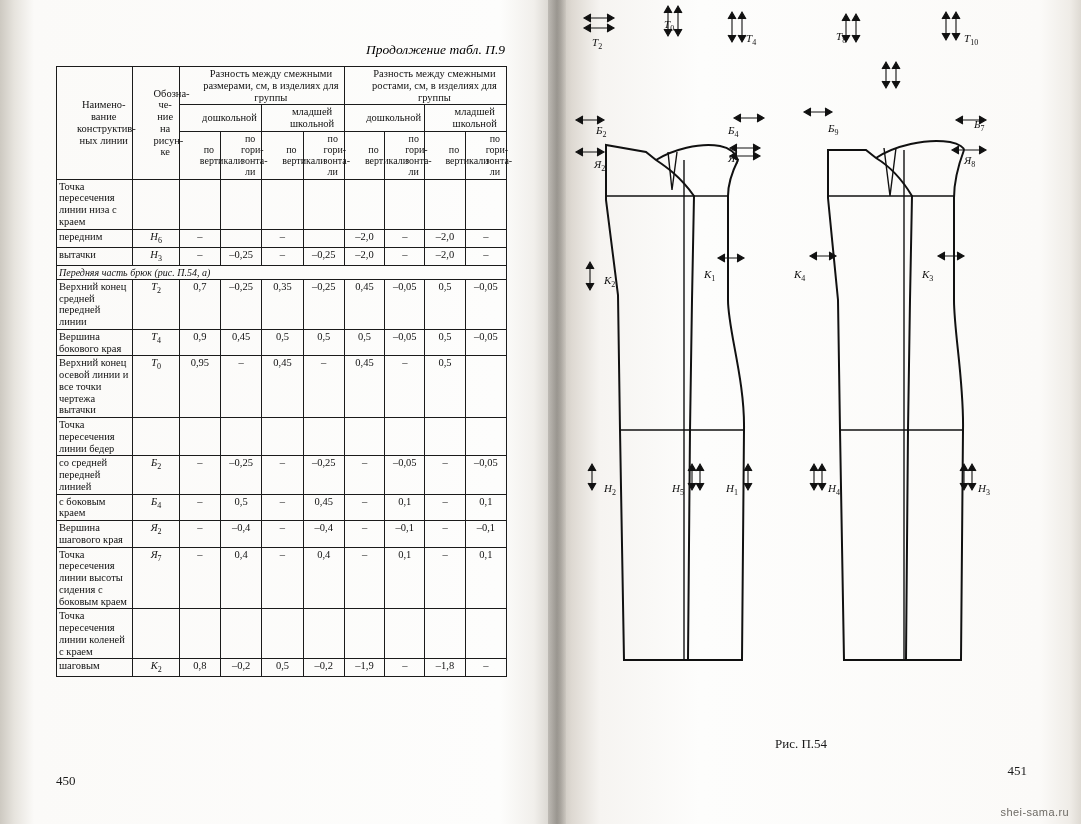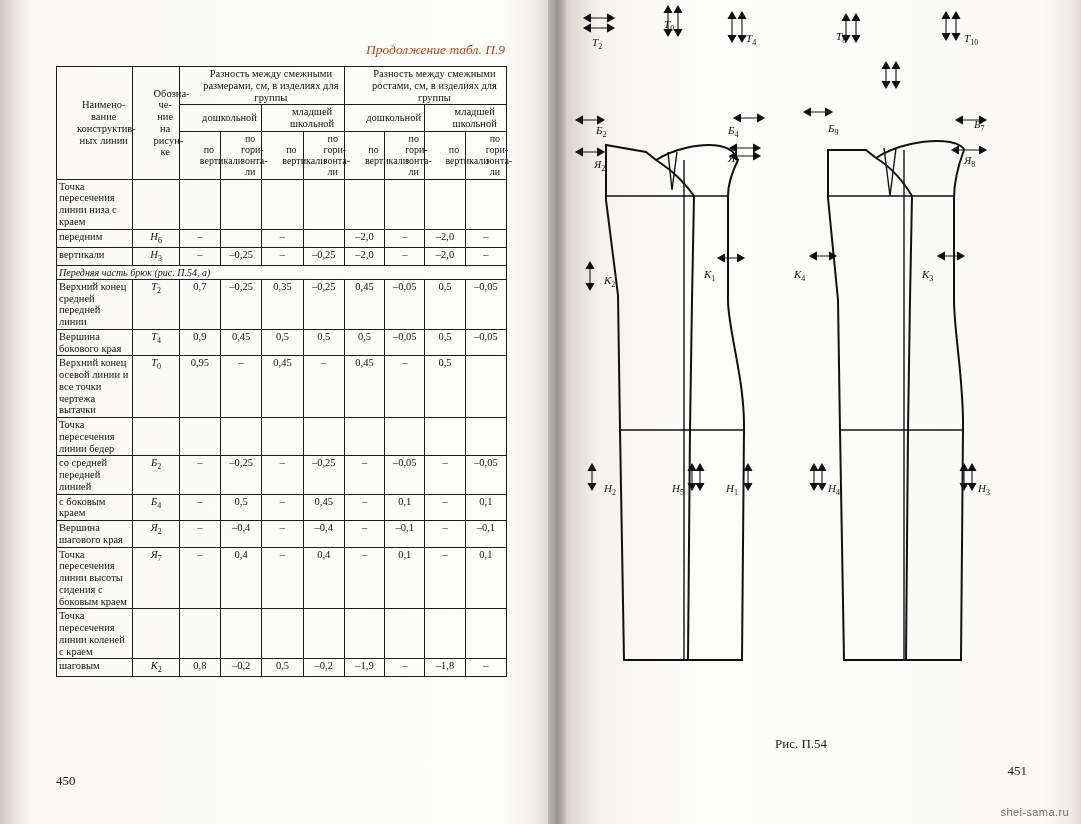--- a/index.html
+++ b/index.html
@@ -20,21 +20,21 @@
     position:absolute;top:0;left:548px;width:18px;height:824px;
     background:linear-gradient(to right,rgba(120,115,108,.30),rgba(90,86,80,.45),rgba(140,135,128,.10));
   }
   .leftpage,.rightpage{position:absolute;top:0;height:824px;}
   .leftpage{left:0;width:552px;}
   .rightpage{left:560px;width:521px;}
 
   
   .tbl-continue{
     position:absolute;left:366px;top:42px;
-    font-style:italic;font-size:13.5px;color:#c2410c;
+    font-style:italic;font-size:13.5px;color:#000000;
     white-space:nowrap;
   }
 
   
   .tblwrap{position:absolute;left:56px;top:66px;width:451px;}
   table.main{border-collapse:collapse;width:451px;table-layout:fixed;font-size:10.5px;color:#111;}
   table.main td,table.main th{
     border:1px solid #1b1b1b;
     padding:1px 2px;
     vertical-align:top;
@@ -140,21 +140,21 @@
           <td class="num"></td>
           <td class="num">–</td>
           <td class="num"></td>
           <td class="num">–2,0</td>
           <td class="num">–</td>
           <td class="num">–2,0</td>
           <td class="num">–</td>
         </tr>
 
         <tr>
-          <td class="nmcell indent">вертикали</td>
+          <td class="nmcell indent">вытачки</td>
           <td class="c-sym sym vmid"><i>Н</i><sub>3</sub></td>
           <td class="num">–</td>
           <td class="num">–0,25</td>
           <td class="num">–</td>
           <td class="num">–0,25</td>
           <td class="num">–2,0</td>
           <td class="num">–</td>
           <td class="num">–2,0</td>
           <td class="num">–</td>
         </tr>

